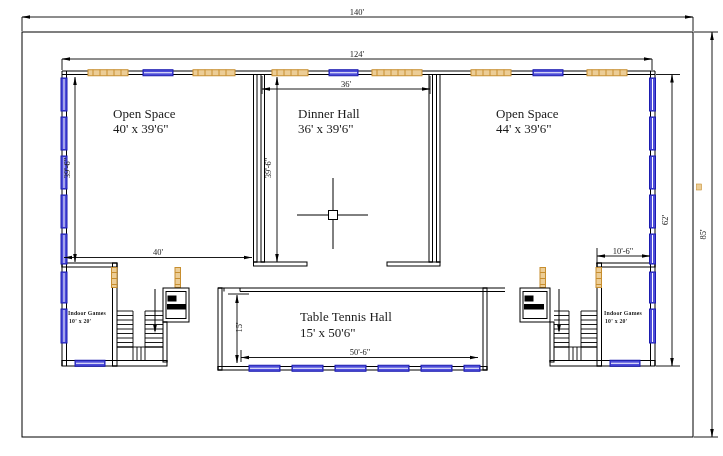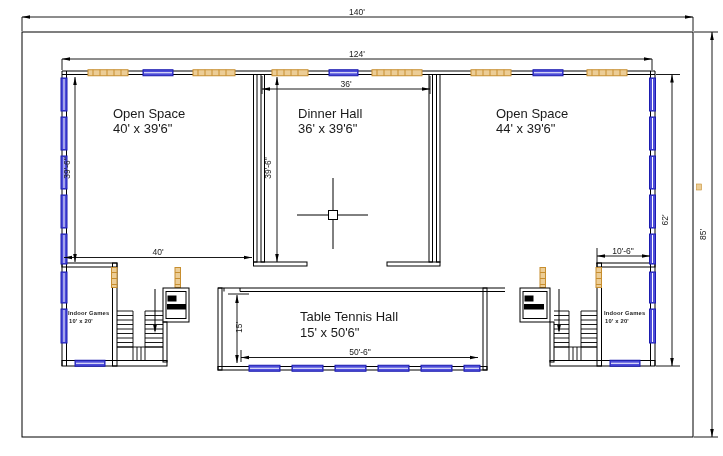--- a/index.html
+++ b/index.html
@@ -1,17 +1,17 @@
 <!DOCTYPE html>
 <html><head>
 <meta charset="utf-8">
 <style>
   html,body{margin:0;padding:0;background:#ffffff;}
   .stage{width:723px;height:456px;background:#fff;position:relative;overflow:hidden;
-         font-family:Liberation Sans, sans-serif;}
+         font-family:Liberation Serif, serif;}
   svg{display:block;}
   text{fill:#1a1a1a;}
   .dimtxt{font-size:8.5px;}
   .roomtxt{font-size:13px;}
   .tinytxt{font-size:5.8px;font-weight:bold;letter-spacing:.2px;}
 </style>
 </head>
 <body>
 
 <div class="stage">

